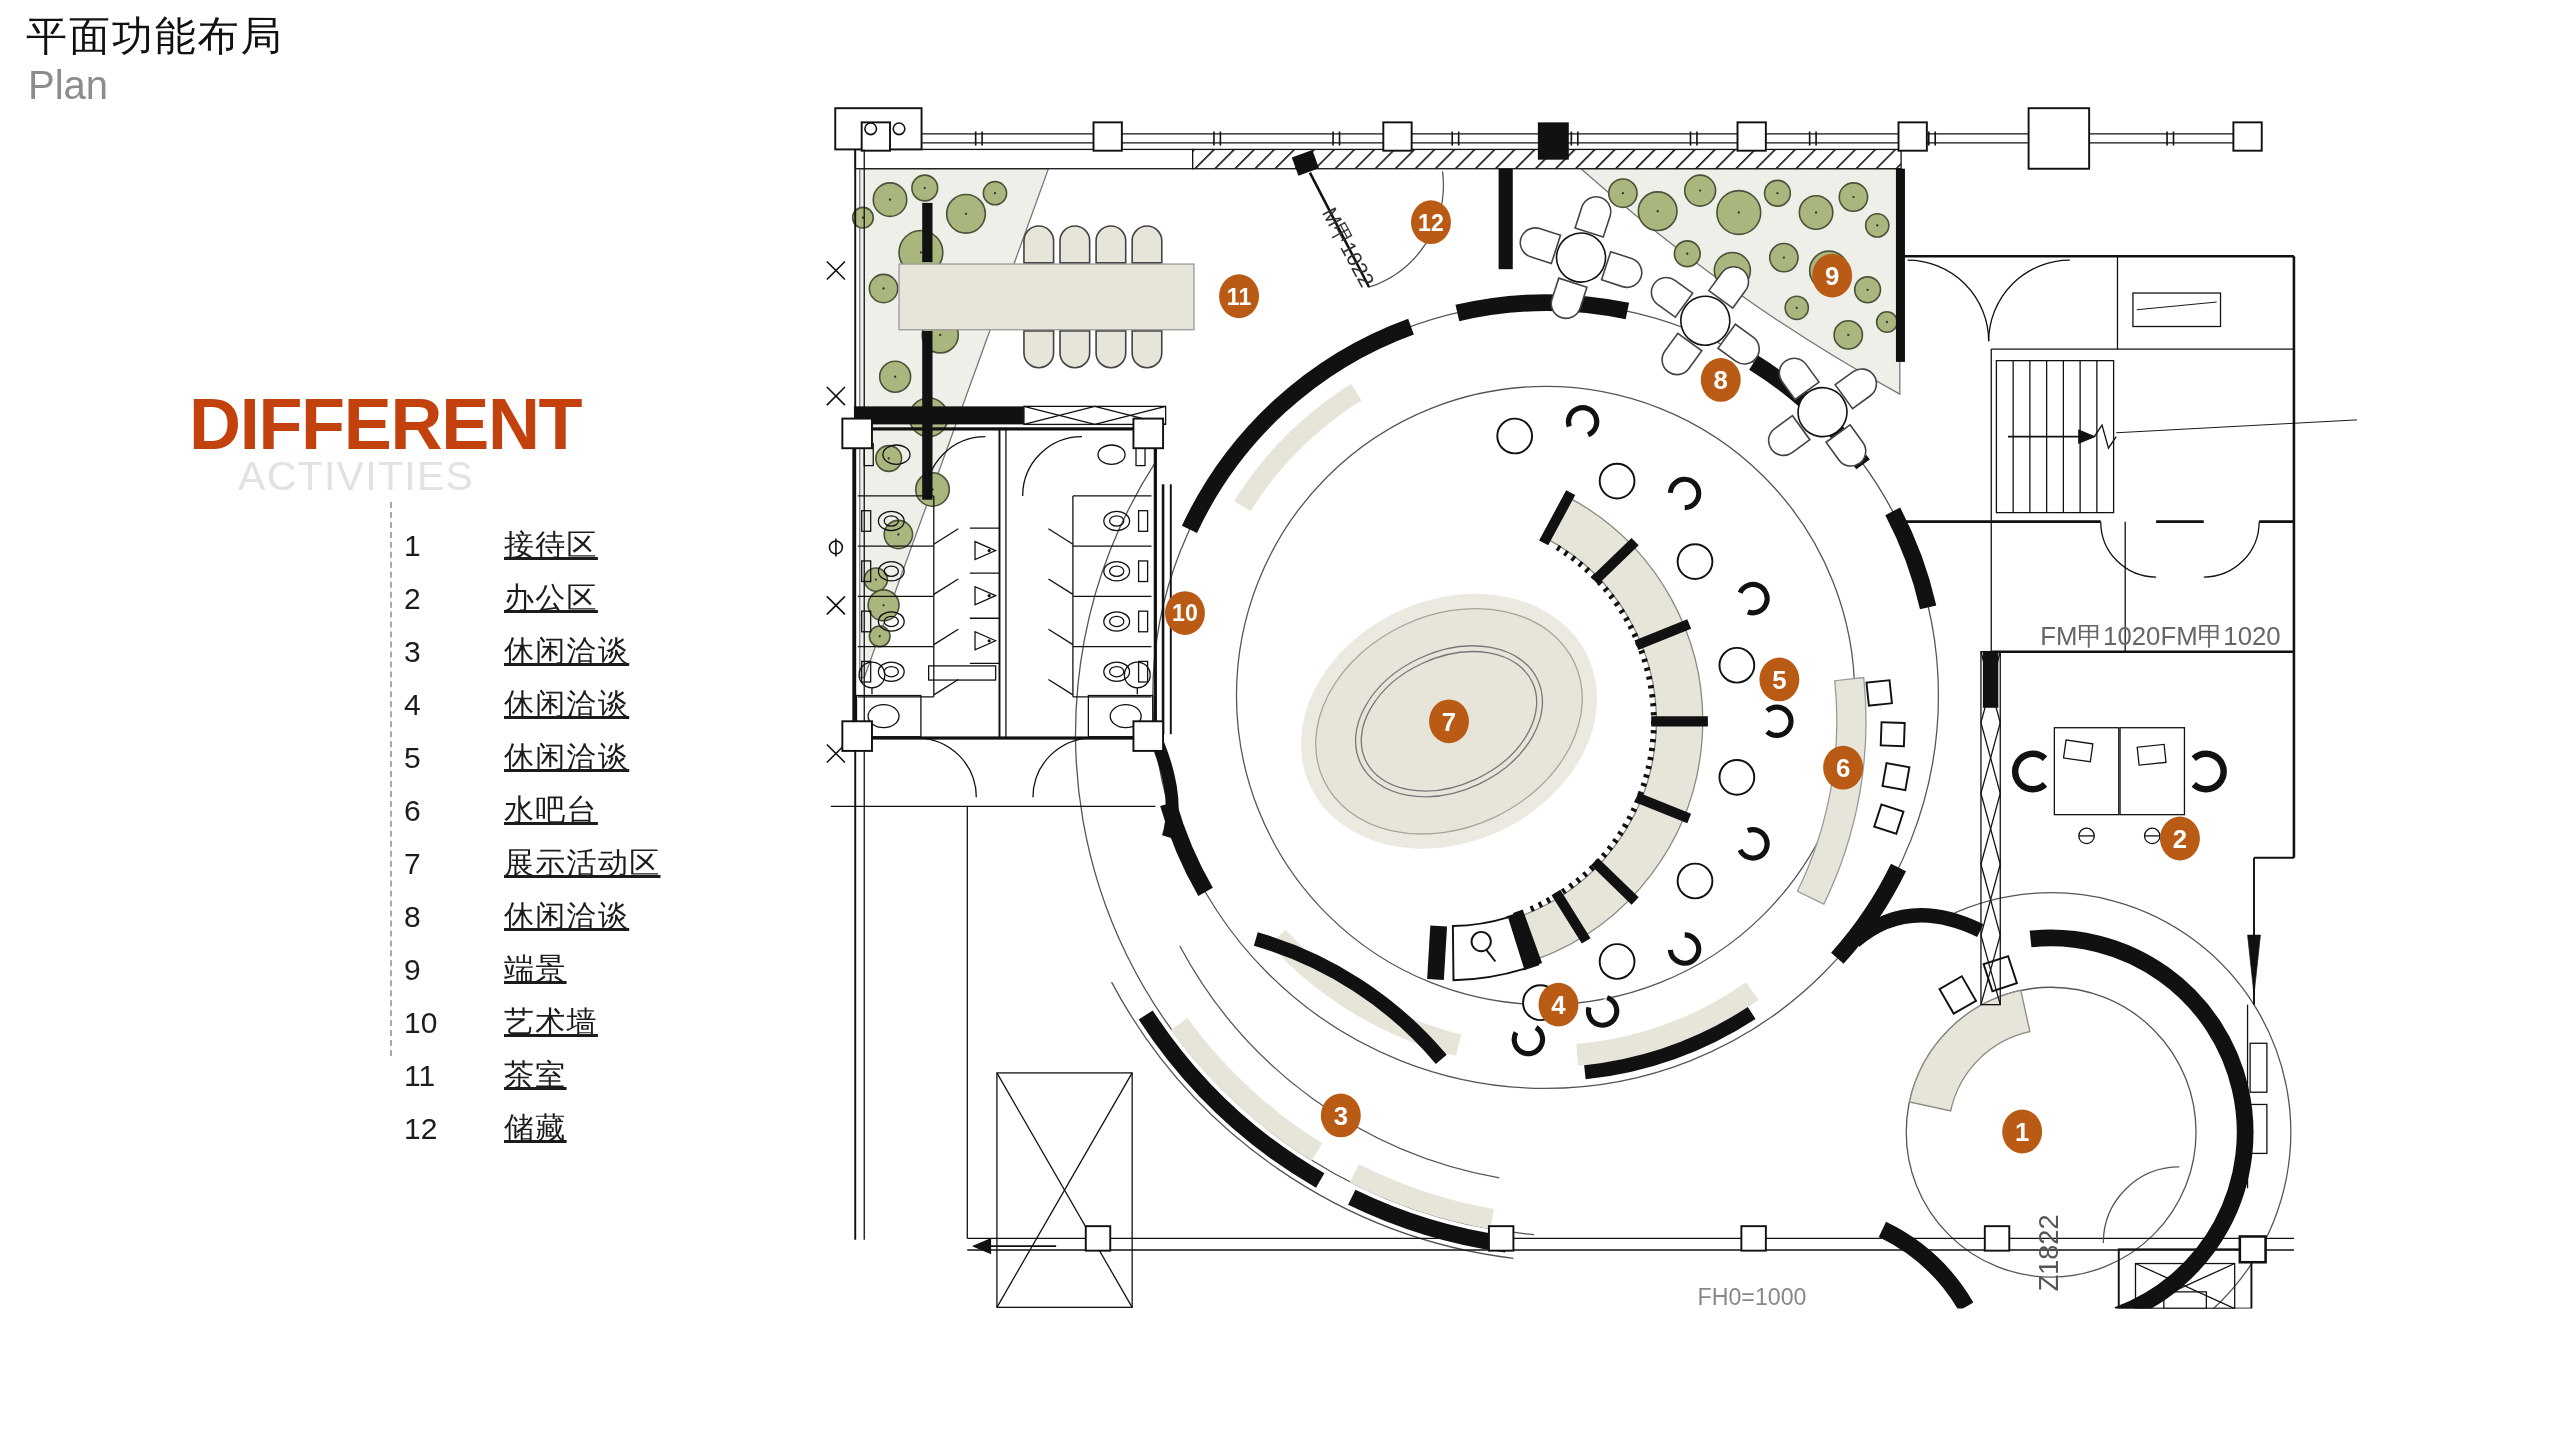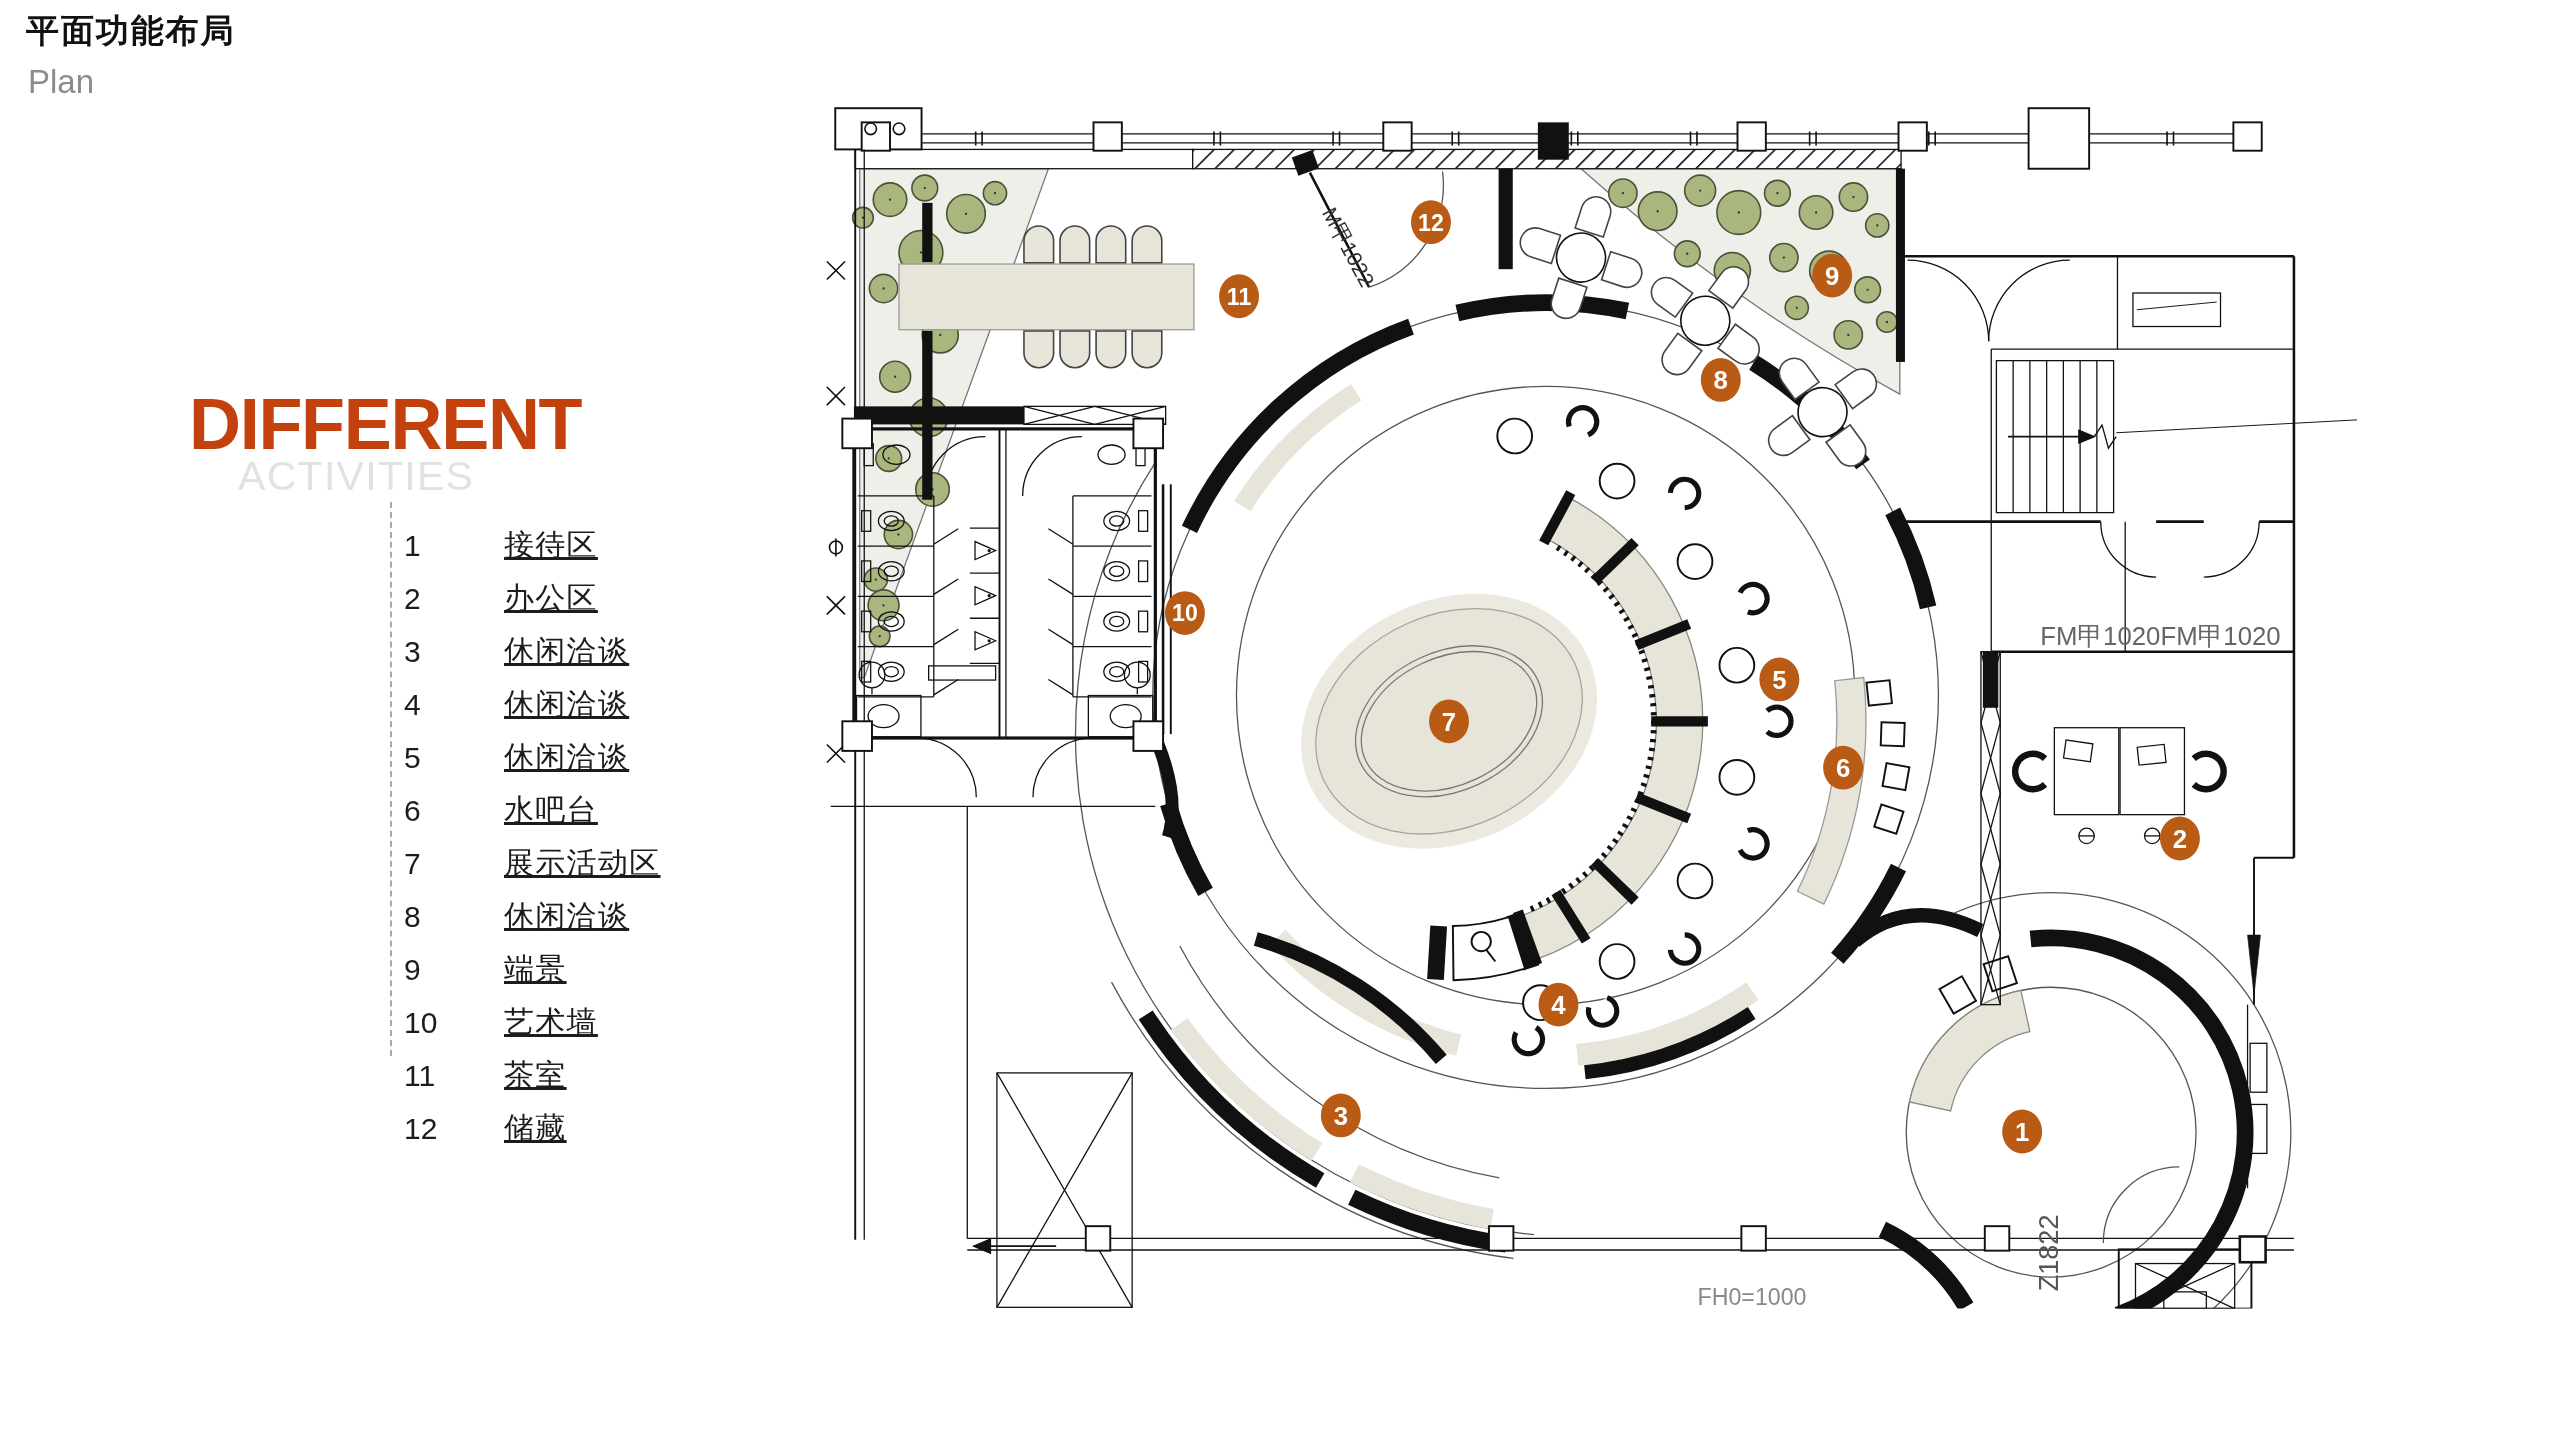--- a/index.html
+++ b/index.html
@@ -1,19 +1,19 @@
 <!DOCTYPE html>
 <html style="font-size:10.3px"><head>
 <meta charset="utf-8">
 <style>
   html,body{margin:0;padding:0;background:#fff;}
   .stage{position:relative;width:2576px;height:1449px;background:#fff;overflow:hidden;
          font-family:"Liberation Sans","DejaVu Sans",sans-serif;}
-  .title{position:absolute;left:26px;top:9px;font-size:33px;font-weight:700;color:#111;letter-spacing:1.9px;}
-  .subtitle{position:absolute;left:28px;top:63px;font-size:33px;color:#8c8c8c;}
+  .title{position:absolute;left:26px;top:9px;font-size:41px;font-weight:400;color:#111;letter-spacing:1.9px;}
+  .subtitle{position:absolute;left:28px;top:63px;font-size:40px;color:#8c8c8c;}
   .wm1{position:absolute;left:189px;top:383px;font-size:72px;font-weight:700;color:#c2410c;letter-spacing:-1.3px;}
   .wm2{position:absolute;left:238px;top:453px;width:213px;font-size:41px;color:#e2e2e2;letter-spacing:1.3px;text-align:right;width:211px;}
   .dash{position:absolute;left:390px;top:502px;height:554px;width:0;border-left:2.6px dashed #a9a9a9;}
   .legend{position:absolute;left:404px;top:519px;}
   .legend .row{display:flex;align-items:center;height:53px;font-size:30px;color:#1c1c1c;}
   .legend .num{width:41px;text-align:left;}
   .legend .lab{margin-left:59px;letter-spacing:1.3px;text-decoration:underline;}
   svg text{font-family:"Liberation Sans","DejaVu Sans",sans-serif;}
 </style>
 </head>

